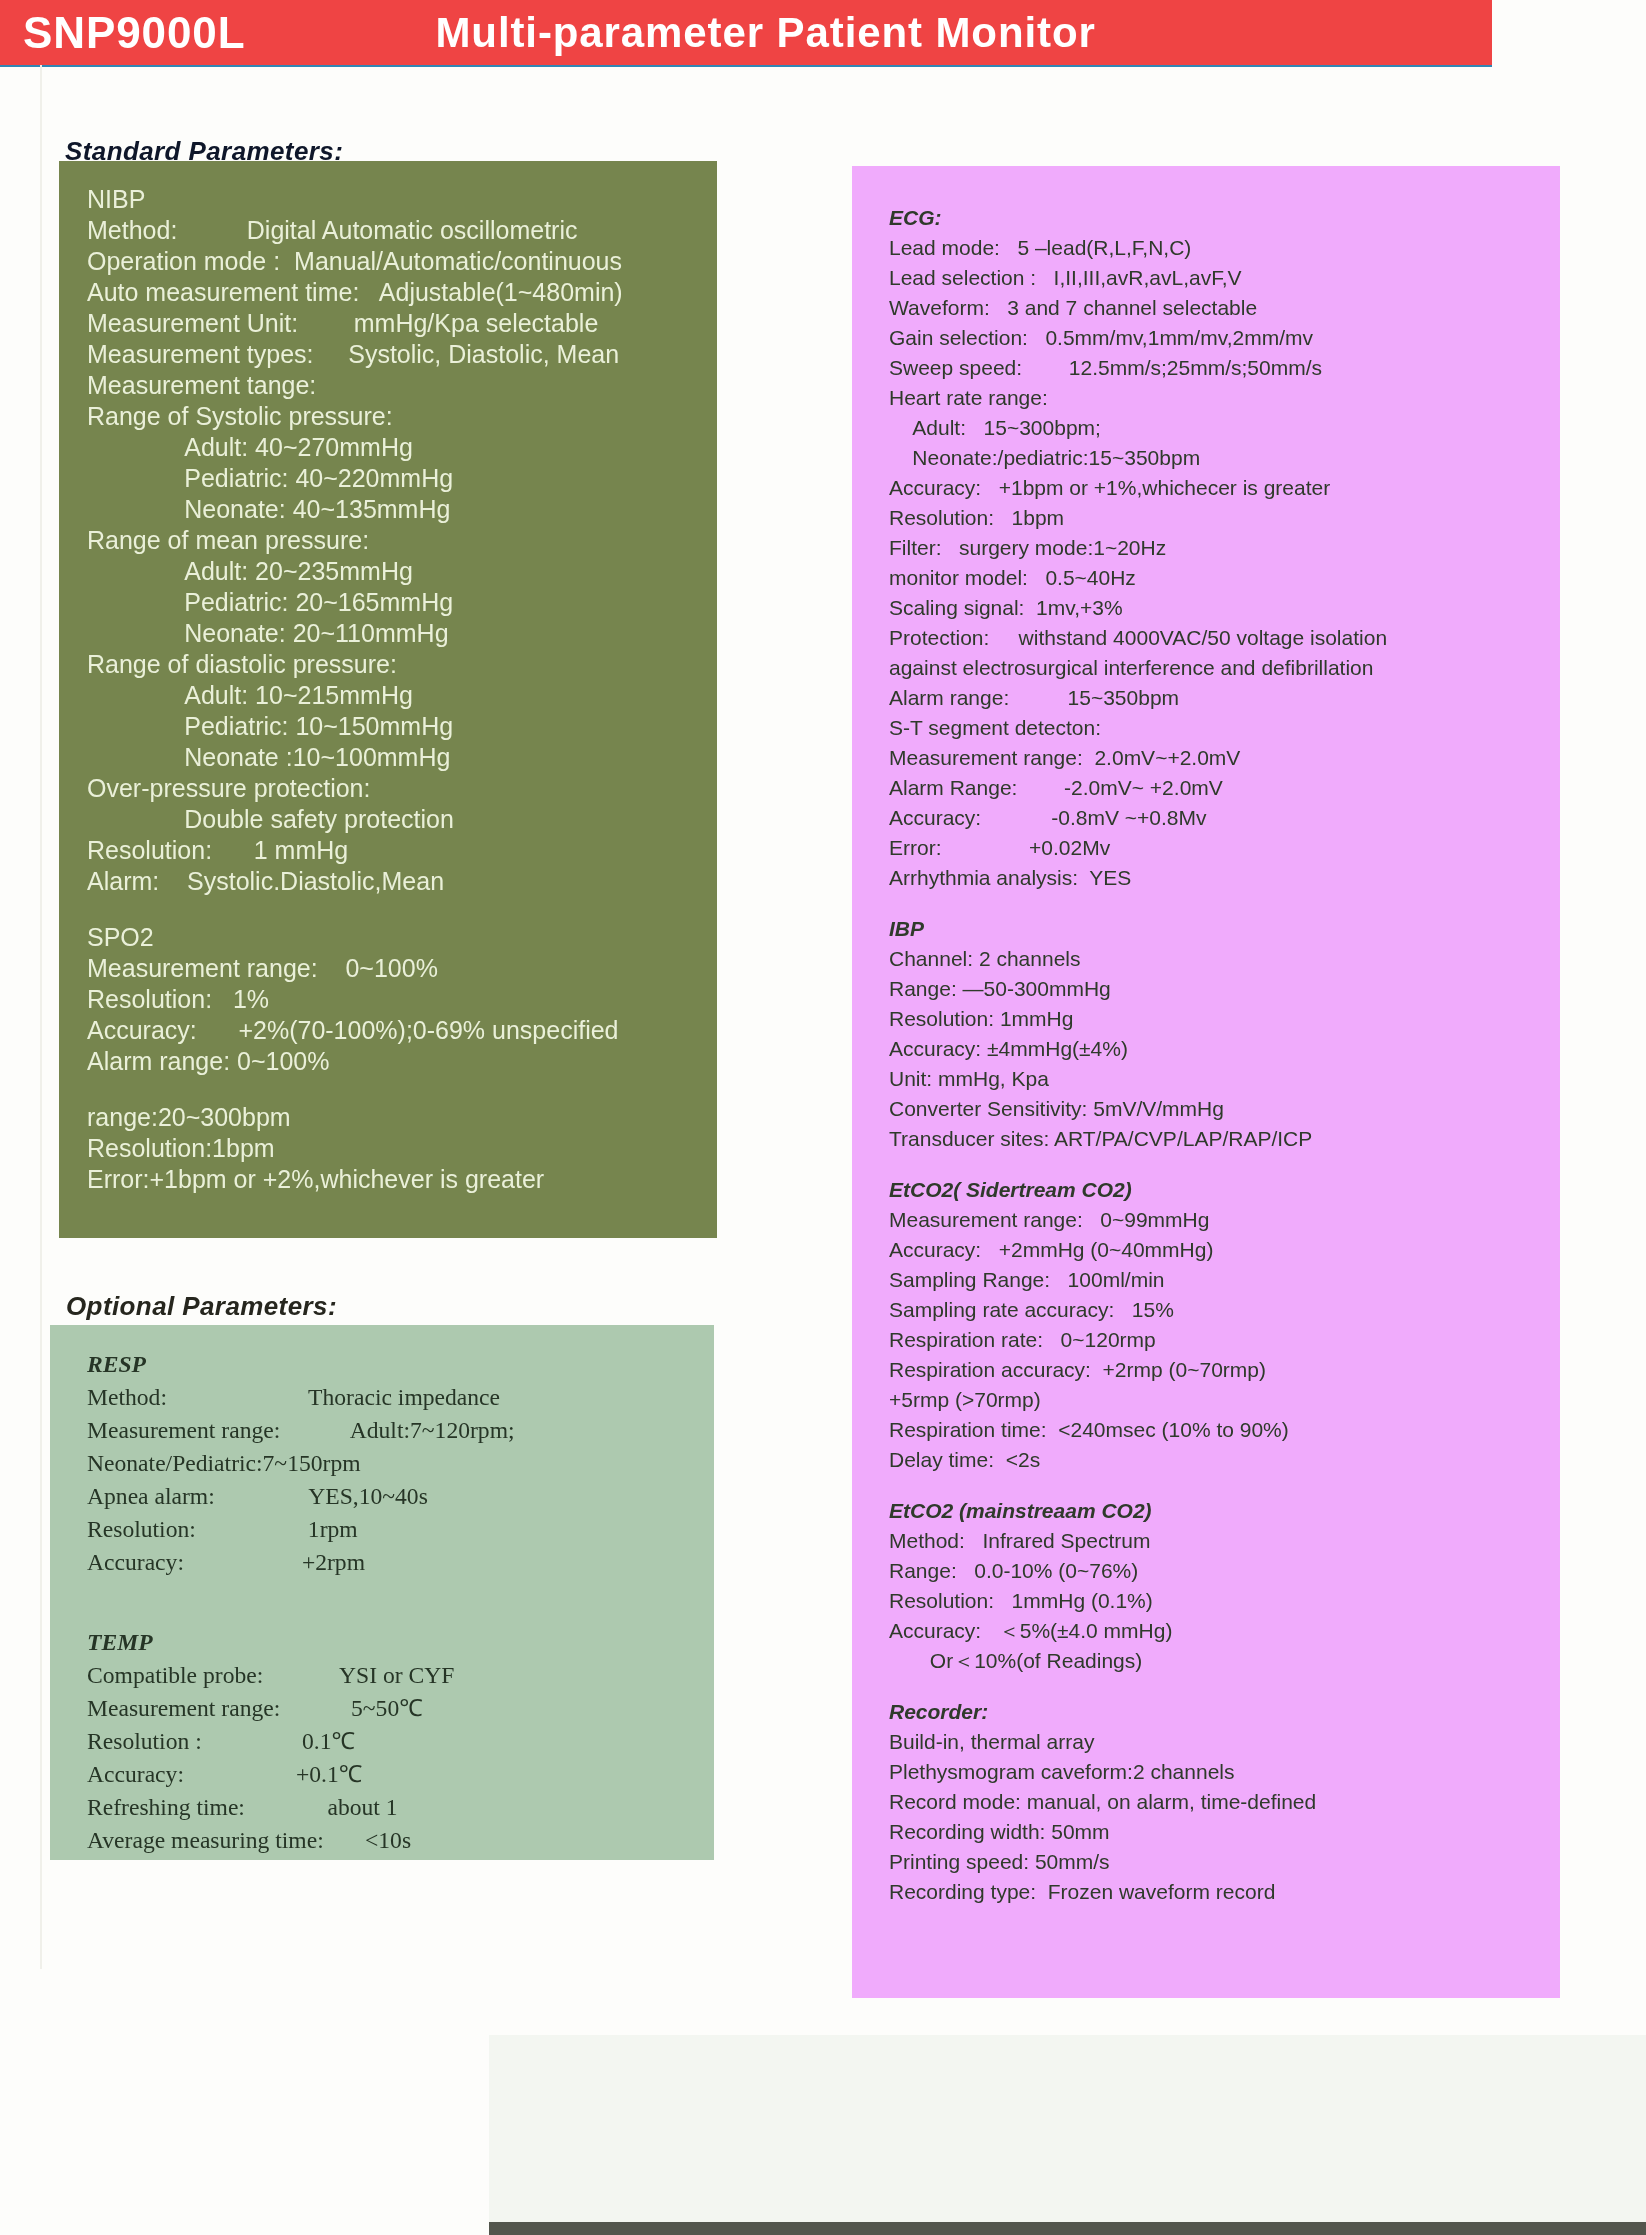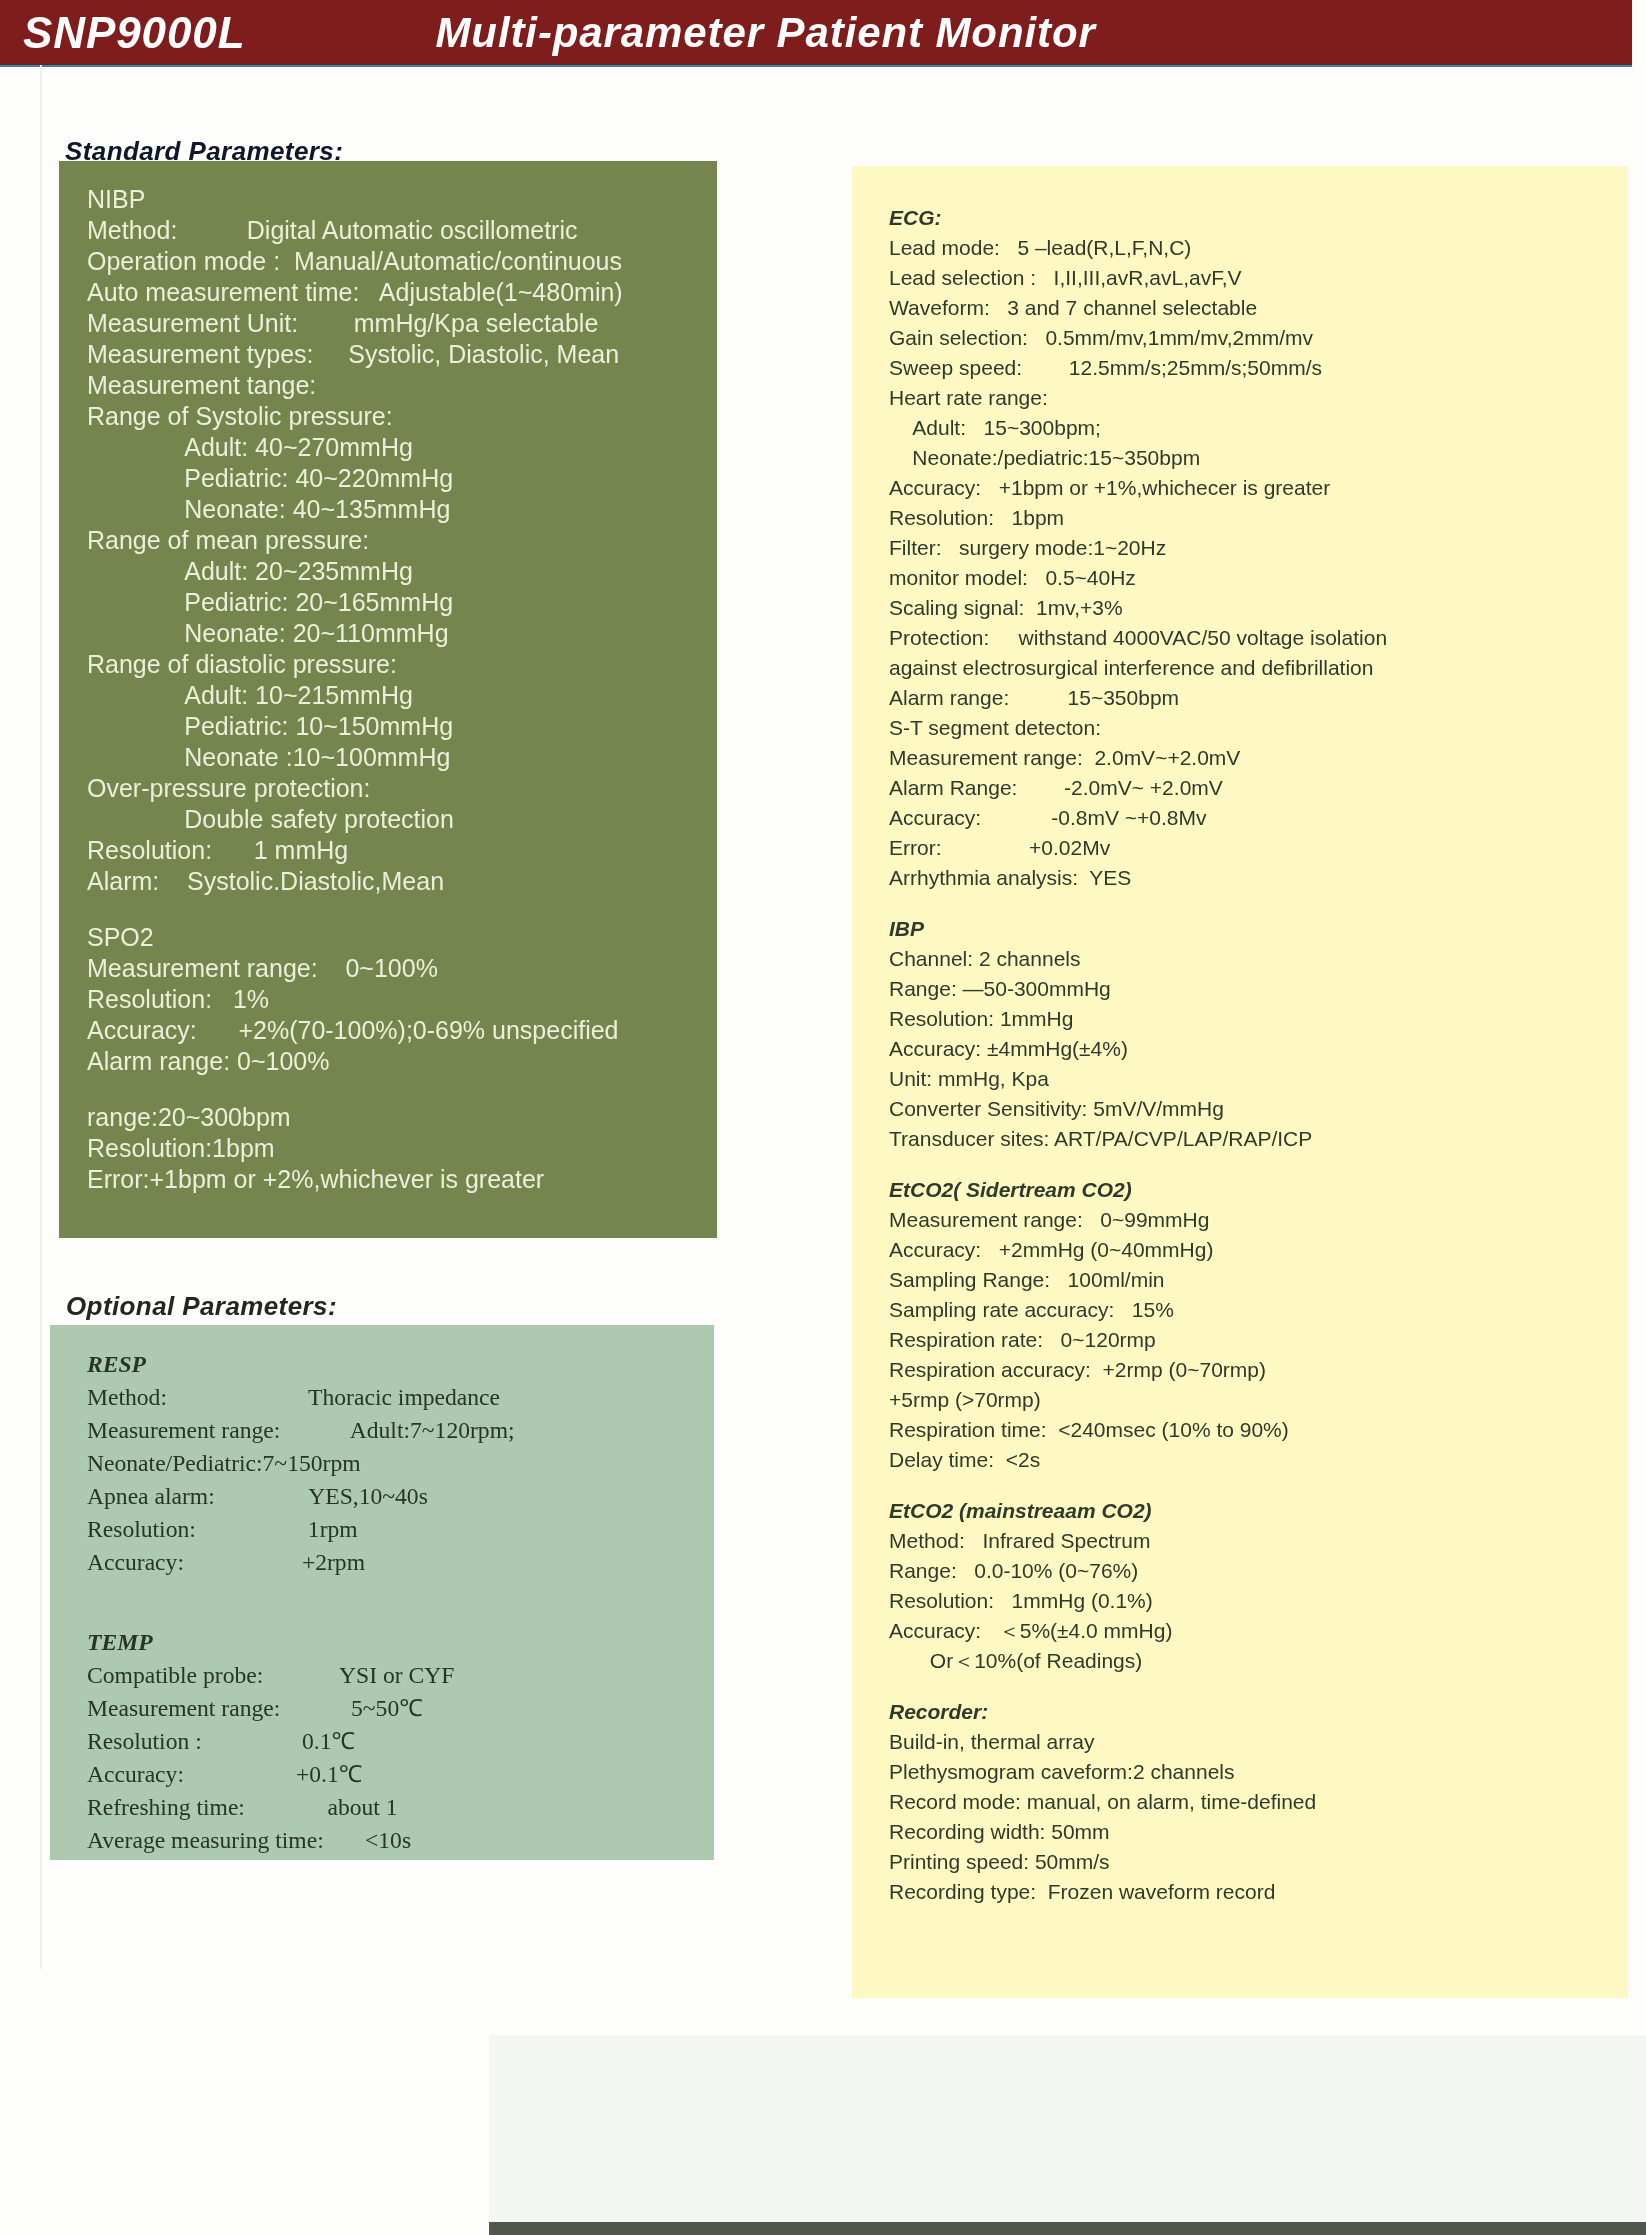--- a/index.html
+++ b/index.html
@@ -3,23 +3,23 @@
 <meta charset="utf-8">
 <style>
   html,body{margin:0;padding:0;}
   body{
     width:1646px;height:2236px;position:relative;background:#fdfdfb;
     font-family:"Liberation Sans",sans-serif;overflow:hidden;
   }
   .page{position:absolute;inset:0;}
   
   .header-bar{
-    position:absolute;left:0;top:0;width:1632px;height:65px;
-    background:#7f1d1d;border-bottom:2.6px solid #3186b4;
-    display:flex;align-items:center;color:#fff;font-style:italic;
+    position:absolute;left:0;top:0;width:1492px;height:65px;
+    background:#ef4444;border-bottom:2.6px solid #3186b4;
+    display:flex;align-items:center;color:#fff;
   }
   .model-number{
     font-size:44px;font-weight:700;letter-spacing:0.9px;margin-left:23px;
   }
   .page-title{
     font-size:42px;font-weight:600;margin-left:190px;letter-spacing:0.9px;
   }
   
   .sec-heading{
     position:absolute;font-style:italic;font-weight:700;font-size:26px;
@@ -33,21 +33,21 @@
     left:59px;top:161px;width:658px;height:1077px;background:#76854e;
     padding:23px 17.5px 0 28px;color:#eaf0d9;
     font-size:25px;line-height:31px;
   }
   .panel.serif{
     left:50px;top:1325px;width:664px;height:535px;background:#adc9af;
     padding:23px 14px 0 37px;color:#263526;
     font-family:"Liberation Serif",serif;font-size:23.6px;line-height:33px;
   }
   .panel.right{
-    left:852px;top:166px;width:776px;height:1832px;background:#fef9c3;
+    left:852px;top:166px;width:708px;height:1832px;background:#f0abfc;
     padding:37px 14px 8px 37px;color:#2f3a2b;
     font-size:21px;line-height:30px;
   }
   .spec-line{white-space:pre-wrap;min-height:1em;}
   .panel.dark .spec-line.heading{font-weight:400;}
   .panel.serif .spec-line.heading,
   .panel.right .spec-line.heading{font-weight:700;font-style:italic;}
   
   .photo-shadow{
     position:absolute;left:489px;top:2035px;width:1157px;height:187px;

